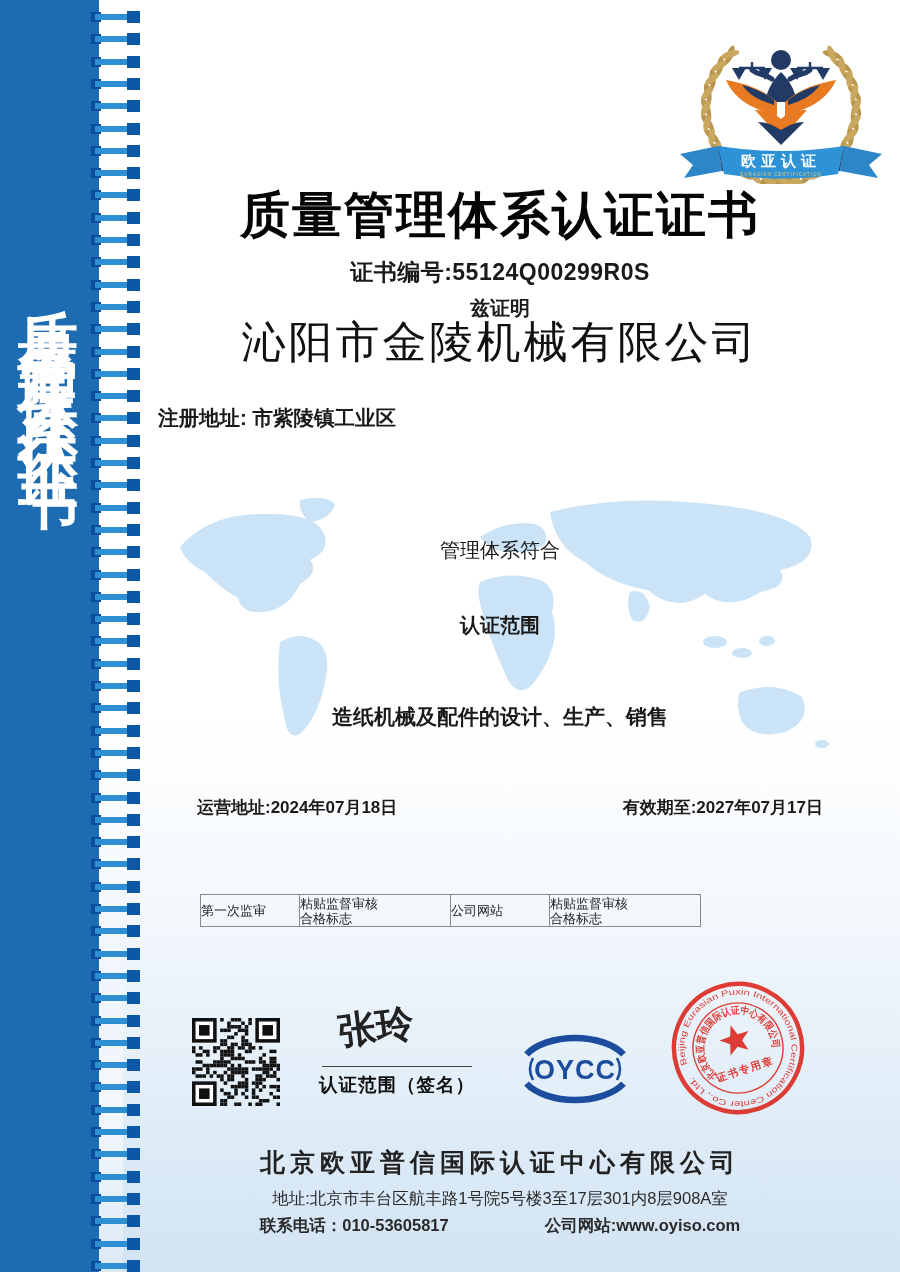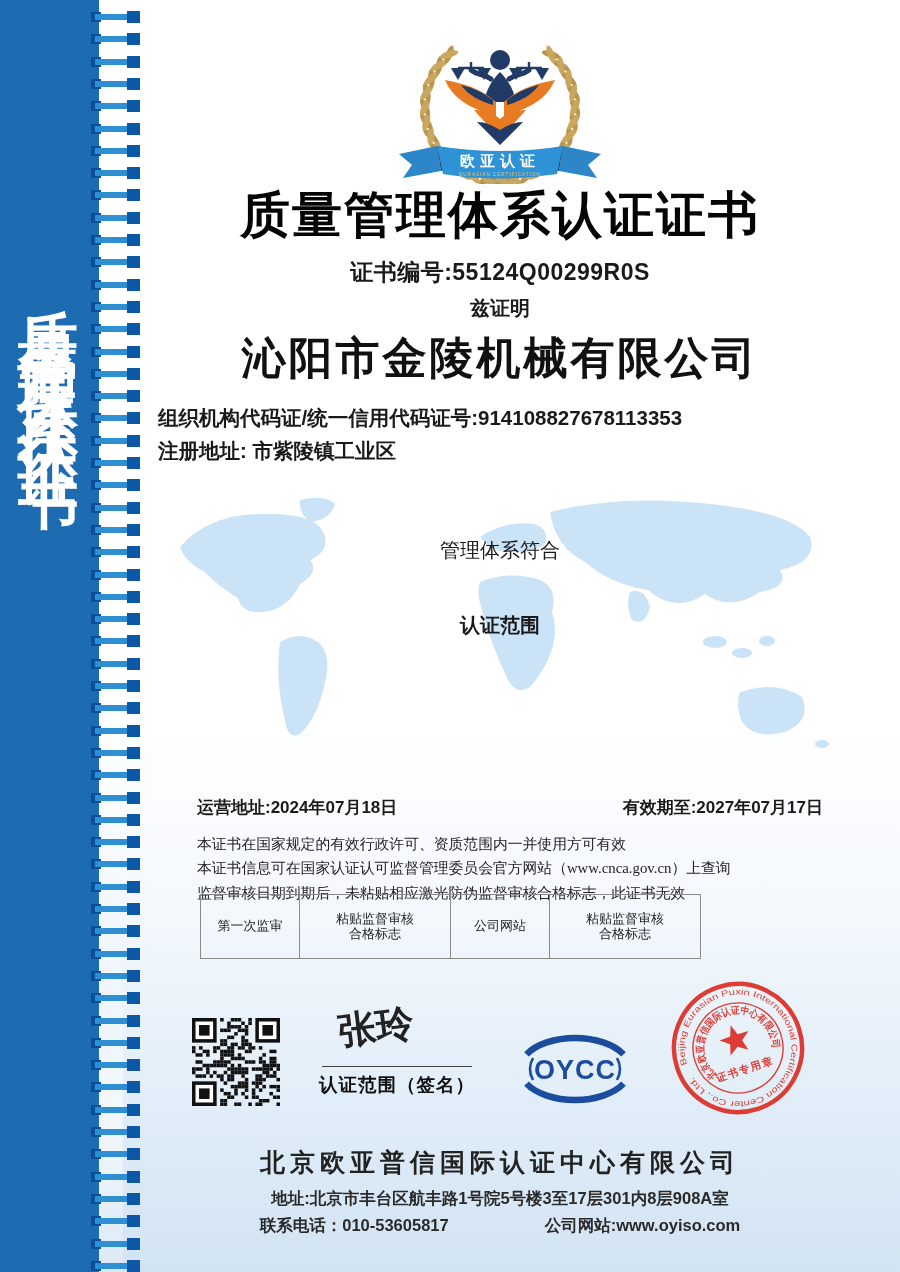--- a/index.html
+++ b/index.html
@@ -15,50 +15,50 @@
   .side-title{position:absolute;left:18px;top:260px;writing-mode:vertical-rl;text-orientation:upright;
     font-size:60px;font-weight:800;color:#ffffff;letter-spacing:18px;line-height:1}
   .lightstrip{position:absolute;left:99px;top:910px;width:24px;height:362px;
     background:linear-gradient(180deg,rgba(255,255,255,0),rgba(255,255,255,.6) 55%,rgba(255,255,255,.2))}
   .tooth{position:absolute;left:0;width:150px;height:14px}
   .tooth i{display:block;position:absolute}
   .tooth .bar{left:95px;top:4px;width:34px;height:6px;background:#2e90d2}
   .tooth .cap{left:127px;top:1px;width:13px;height:12px;background:#0d57a7}
   .tooth .nub{left:91px;top:2px;width:10px;height:10px;background:#0c4e9e}
 
-  #logo{left:100px;right:0;top:22px;display:flex;justify-content:center}
+  #logo{left:100px;right:0;top:22px;display:flex;justify-content:flex-end}
   #map{left:150px;top:492px}
 
   .title{top:182px;font-size:50px;font-weight:800;letter-spacing:2px;color:#050505}
   .certno{top:257px;font-size:23px;font-weight:600;letter-spacing:.5px}
   .attest{top:295px;font-size:20px;font-weight:600}
-  .company{top:329px;font-size:44px;font-weight:700;letter-spacing:3px;color:#111}
+  .company{top:313px;font-size:44px;font-weight:400;letter-spacing:3px;color:#111}
   .info{left:158px;top:402px;font-size:20.5px;font-weight:600;line-height:32.5px}
   .conform{top:537px;font-size:20px;font-weight:400}
   .standard{top:571px;font-size:31px;font-weight:700;color:#0a0a0a}
   .scopelbl{top:612px;font-size:20px;font-weight:700}
   .scope{top:703px;font-size:21px;font-weight:600}
   .issue{left:197px;top:796px;font-size:17px;font-weight:600}
   .valid{right:77px;top:796px;font-size:17px;font-weight:600}
   .legal{left:197px;top:832px;font-size:14.8px;line-height:24.3px;font-weight:500;color:#222}
 
   .audit{left:200px;top:894px;border-collapse:collapse;table-layout:fixed}
-  .audit td{border:1px solid #8a8a8a;height:31px;text-align:center;vertical-align:middle;
-    font-size:13px;line-height:15px;white-space:pre-line;padding:16px;color:#222;
-    font-family:Liberation Mono, monospace}
+  .audit td{border:1px solid #8a8a8a;height:31px;text-align:left;vertical-align:middle;
+    font-size:13px;line-height:15px;white-space:pre-line;padding:0;color:#222;
+    font-family:Liberation Serif, serif}
 
   #qr{left:192px;top:1018px}
   .sig{left:338px;top:1002px;font-size:38px;font-weight:600;color:#222;transform:rotate(-7deg)}
   .sigline{left:322px;top:1066px;width:150px;border-top:1.6px solid #444;height:0}
   .siglabel{left:312px;top:1072px;width:170px;text-align:center;font-size:18.5px;font-weight:600;letter-spacing:1px;color:#111}
   #oycc{left:512px;top:1032px}
   #stamp{left:652px;top:962px;opacity:.93}
 
   .f-company{top:1146px;font-size:25px;font-weight:800;letter-spacing:5px;color:#222}
-  .f-address{top:1188px;font-size:16.5px;font-weight:700;color:#2a2a2a}
+  .f-address{top:1188px;font-size:16.5px;font-weight:400;color:#2a2a2a}
   .f-contact{top:1215px;font-size:16.5px;font-weight:600;color:#2a2a2a}
   .f-contact .gap{display:inline-block;width:96px}
 </style>
 </head>
 <body>
 
 <div class="page">
 
   <div class="band"></div>
   <div class="lightstrip"></div>
@@ -463,35 +463,30 @@
       </g>
     </svg>
   </div>
 
   <div class="abs ctr title">质量管理体系认证证书</div>
   <div class="abs ctr certno">证书编号:55124Q00299R0S</div>
   <div class="abs ctr attest">兹证明</div>
   <div class="abs ctr company serif">沁阳市金陵机械有限公司</div>
 
   <div class="abs info">
-    <div>组织机构代码证/统一信用代码证号:914108827678113353</div>
     <div>注册地址: 市紫陵镇工业区</div>
   </div>
 
   <div class="abs ctr conform">管理体系符合</div>
   <div class="abs ctr scopelbl">认证范围</div>
+  <div class="abs ctr scope">造纸机械及配件的设计、生产、销售</div>
 
   <div class="abs issue">运营地址:2024年07月18日</div>
   <div class="abs valid">有效期至:2027年07月17日</div>
 
-  <div class="abs legal serif">
-    <div>本证书在国家规定的有效行政许可、资质范围内一并使用方可有效</div>
-    <div>本证书信息可在国家认证认可监督管理委员会官方网站（www.cnca.gov.cn）上查询</div>
-    <div>监督审核日期到期后，未粘贴相应激光防伪监督审核合格标志，此证书无效</div>
-  </div>
 
   <table class="abs audit">
     <colgroup>
         <col style="width:99px">
         <col style="width:151px">
         <col style="width:99px">
         <col style="width:151px">
       </colgroup>
     <tbody>
         <tr>

